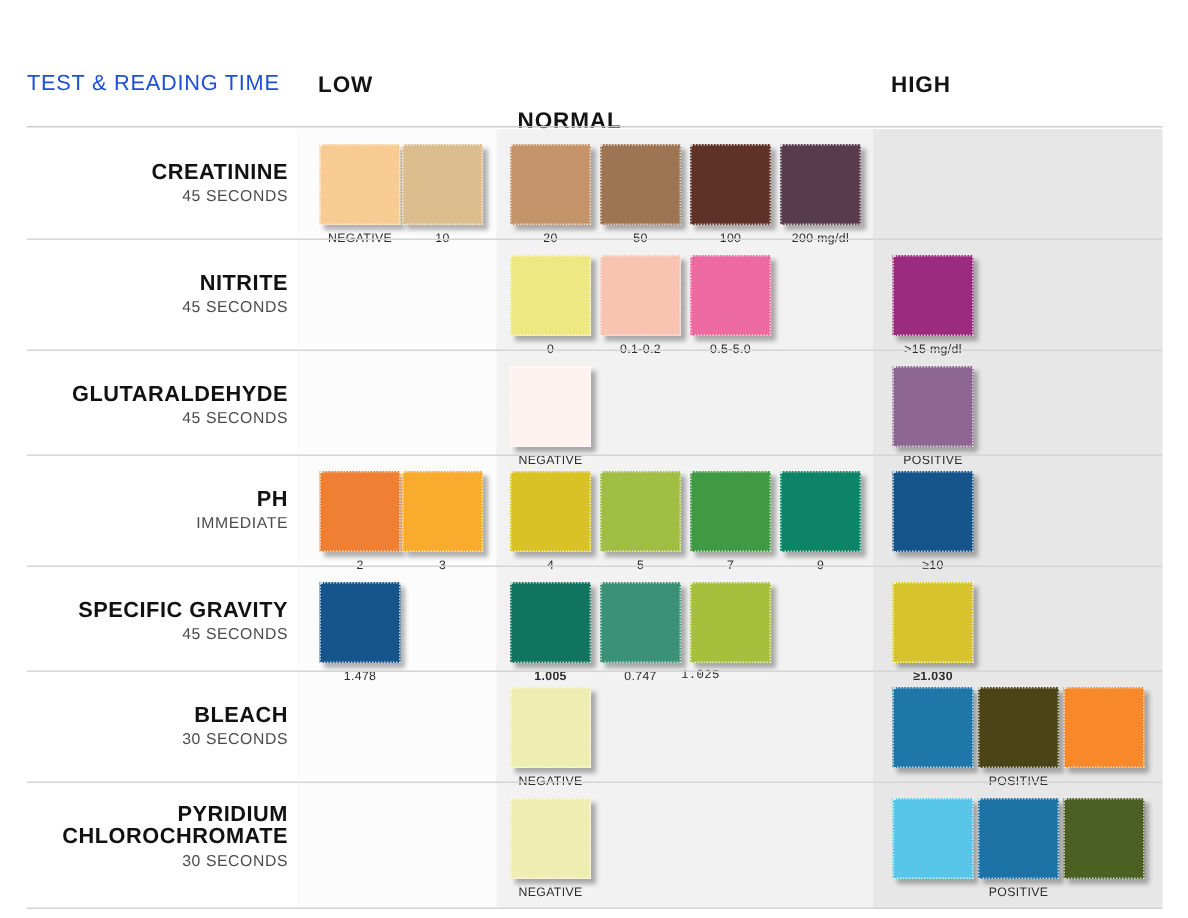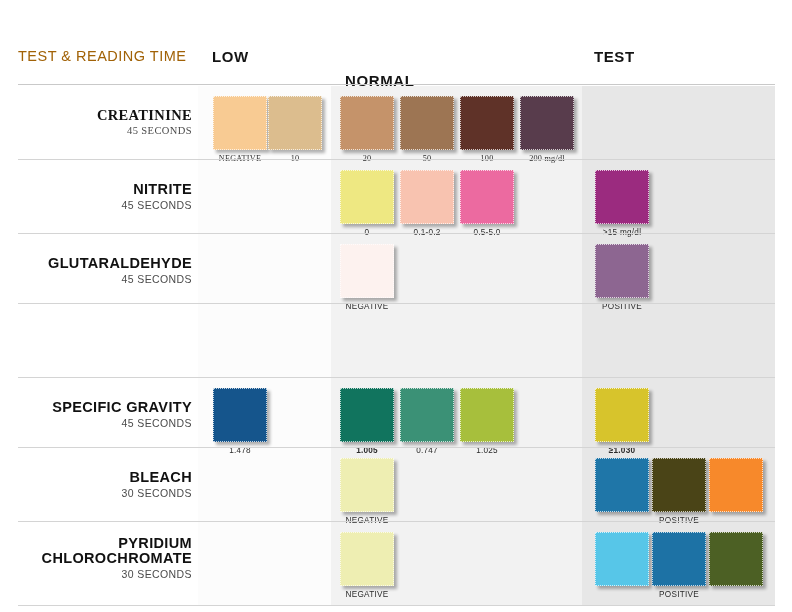--- a/index.html
+++ b/index.html
@@ -11,21 +11,21 @@
     overflow:hidden;
   }
   .sheet{position:relative;width:792px;height:612px;}
 
   
   .header{
     position:absolute;left:0;top:48px;width:792px;height:36px;
   }
   .hdr-test{
     position:absolute;left:18px;top:0;
-    font-size:14.5px;letter-spacing:.5px;color:#a16207;font-weight:400;
+    font-size:14.5px;letter-spacing:.5px;color:#1d4ed8;font-weight:400;
     white-space:nowrap;
   }
   .hdr-col{
     position:absolute;top:0;
     font-size:15px;font-weight:bold;letter-spacing:.6px;color:#141414;
     white-space:nowrap;
   }
   .hdr-low{left:212px;}
   .hdr-normal{left:345px;margin-top:24px;}
   .hdr-high{left:594px;}
@@ -106,30 +106,30 @@
 </style>
 </head>
 <body>
 
 <div class="sheet">
 
   <div class="header">
     <div class="hdr-test">TEST &amp; READING TIME</div>
     <div class="hdr-col hdr-low">LOW</div>
     <div class="hdr-col hdr-normal">NORMAL</div>
-    <div class="hdr-col hdr-high">TEST</div>
+    <div class="hdr-col hdr-high">HIGH</div>
   </div>
 
   <div class="hrule"></div>
 
   <div class="grid" id="grid">
     <div class="band band-low"></div>
     <div class="band band-normal"></div>
     <div class="band band-high"></div>
-  <div class="row" style="top: 0px; height: 86px; font-family: Liberation Serif, serif;">
+  <div class="row" style="top: 0px; height: 86px;">
         <div class="rlabel" style="top: 22px;">
           <div class="name">CREATININE</div>
           <div class="time">45 SECONDS</div>
         </div>
         <div class="sw hl " style="left: 213px; top: 10px; background: rgb(248, 203, 147);"></div>
         <div class="cap" style="left: 180px; top: 68px;">NEGATIVE</div>
         <div class="sw hl " style="left: 268px; top: 10px; background: rgb(220, 189, 142);"></div>
         <div class="cap" style="left: 235px; top: 68px;">10</div>
         <div class="sw hl " style="left: 340px; top: 10px; background: rgb(197, 147, 106);"></div>
         <div class="cap" style="left: 307px; top: 68px;">20</div>
@@ -160,34 +160,54 @@
         <div class="rlabel" style="top: 22px;">
           <div class="name">GLUTARALDEHYDE</div>
           <div class="time">45 SECONDS</div>
         </div>
         <div class="sw hl " style="left: 340px; top: 10px; background: rgb(253, 242, 239);"></div>
         <div class="cap" style="left: 307px; top: 68px;">NEGATIVE</div>
         <div class="sw hl " style="left: 595px; top: 10px; background: rgb(141, 102, 145);"></div>
         <div class="cap" style="left: 562px; top: 68px;">POSITIVE</div>
       </div>
       <div class="row-sep" style="top: 217px;"></div>
+      <div class="row" style="top: 218px; height: 74px;">
+        <div class="rlabel" style="top: 22px;">
+          <div class="name">PH</div>
+          <div class="time">IMMEDIATE</div>
+        </div>
+        <div class="sw hl " style="left: 213px; top: 10px; background: rgb(239, 127, 51);"></div>
+        <div class="cap" style="left: 180px; top: 68px;">2</div>
+        <div class="sw hl " style="left: 268px; top: 10px; background: rgb(249, 171, 46);"></div>
+        <div class="cap" style="left: 235px; top: 68px;">3</div>
+        <div class="sw hl tex-green-dots" style="left: 340px; top: 10px; background: rgb(216, 194, 38);"></div>
+        <div class="cap" style="left: 307px; top: 68px;">4</div>
+        <div class="sw hl tex-lgreen-dots" style="left: 400px; top: 10px; background: rgb(160, 190, 68);"></div>
+        <div class="cap" style="left: 367px; top: 68px;">5</div>
+        <div class="sw hl " style="left: 460px; top: 10px; background: rgb(63, 154, 67);"></div>
+        <div class="cap" style="left: 427px; top: 68px;">7</div>
+        <div class="sw hl " style="left: 520px; top: 10px; background: rgb(13, 132, 104);"></div>
+        <div class="cap" style="left: 487px; top: 68px;">9</div>
+        <div class="sw hl " style="left: 595px; top: 10px; background: rgb(21, 85, 140);"></div>
+        <div class="cap" style="left: 562px; top: 68px;">≥10</div>
+      </div>
       <div class="row-sep" style="top: 291px;"></div>
       <div class="row" style="top: 292px; height: 70px;">
         <div class="rlabel" style="top: 22px;">
           <div class="name">SPECIFIC GRAVITY</div>
           <div class="time">45 SECONDS</div>
         </div>
         <div class="sw hl " style="left: 213px; top: 10px; background: rgb(21, 85, 140);"></div>
         <div class="cap" style="left: 180px; top: 68px;">1.478</div>
         <div class="sw hl " style="left: 340px; top: 10px; background: rgb(17, 116, 94);"></div>
         <div class="cap" style="left: 307px; top: 68px; font-weight: bold;">1.005</div>
         <div class="sw hl " style="left: 400px; top: 10px; background: rgb(59, 145, 118);"></div>
         <div class="cap" style="left: 367px; top: 68px;">0.747</div>
         <div class="sw hl " style="left: 460px; top: 10px; background: rgb(167, 191, 60);"></div>
-        <div class="cap" style="left: 427px; top: 68px;">1.025</div>
+        <div class="cap" style="left: 407px; top: 68px; font-family: Liberation Mono, monospace;">1.025</div>
         <div class="sw hl tex-white-sparse" style="left: 595px; top: 10px; background: rgb(215, 196, 44);"></div>
         <div class="cap" style="left: 562px; top: 68px; font-weight: bold;">≥1.030</div>
       </div>
       <div class="row-sep" style="top: 361px;"></div>
       <div class="row" style="top: 362px; height: 74px;">
         <div class="rlabel" style="top: 22px;">
           <div class="name">BLEACH</div>
           <div class="time">30 SECONDS</div>
         </div>
         <div class="sw hl " style="left: 340px; top: 10px; background: rgb(238, 238, 178);"></div>

